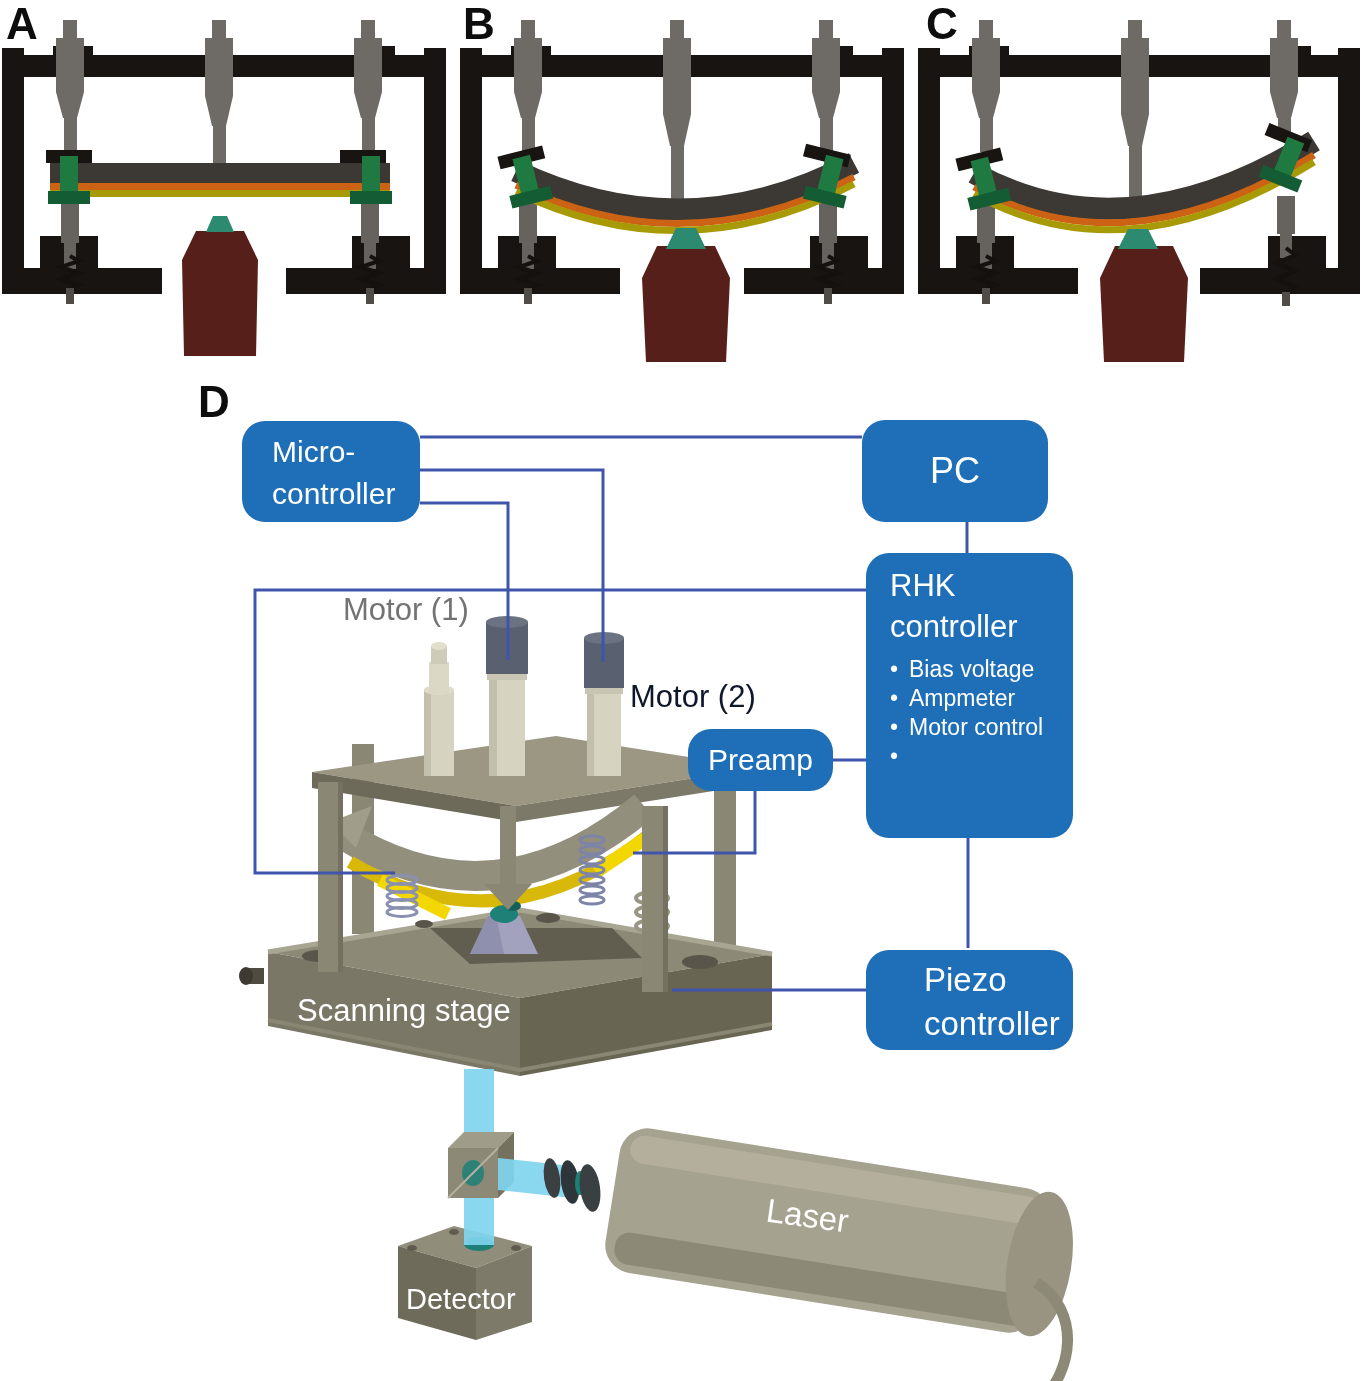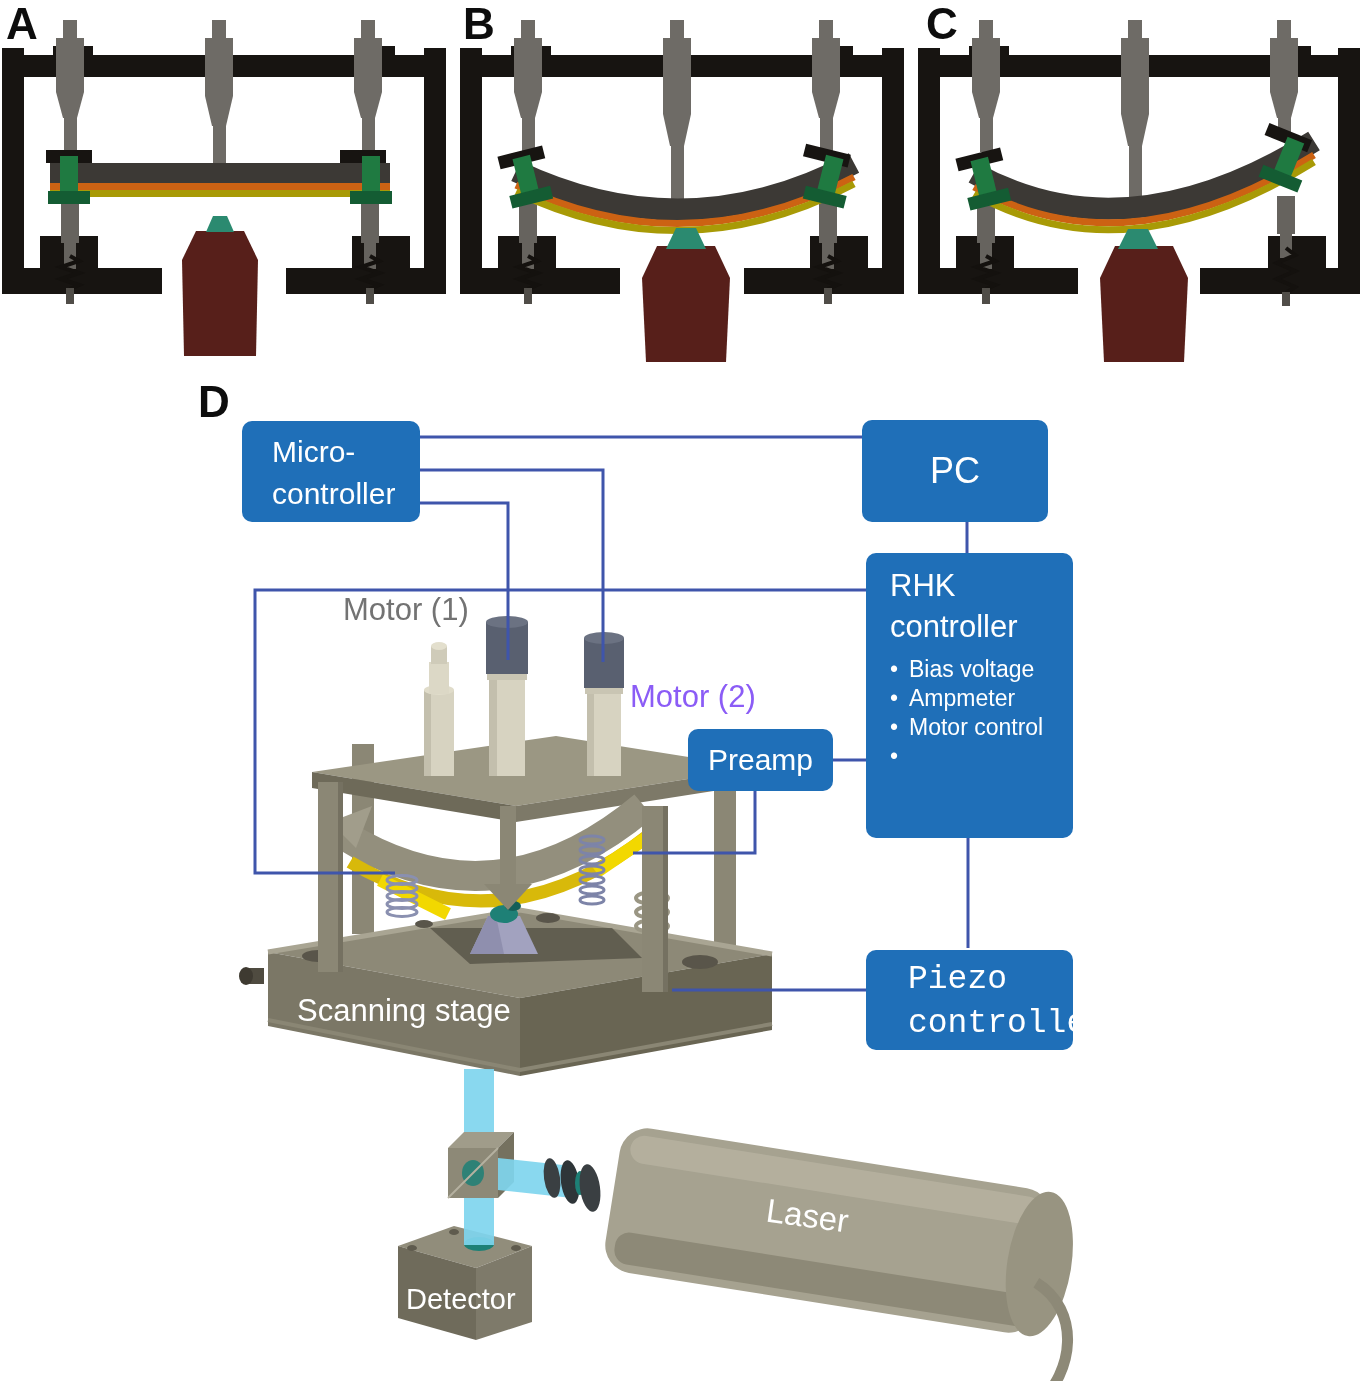--- a/index.html
+++ b/index.html
@@ -1,34 +1,34 @@
 <!DOCTYPE html>
 <html><head>
 <meta charset="utf-8">
 <style>
   html,body{margin:0;padding:0;background:#ffffff;}
   #stage{position:relative;width:1364px;height:1381px;background:#ffffff;
          font-family:"Liberation Sans",sans-serif;overflow:hidden;}
   #stage svg{position:absolute;display:block;}
   .layer-art{z-index:1;}
   .panel-letter{position:absolute;z-index:3;font-weight:bold;font-size:44px;color:#0d0d0d;line-height:1;}
-  .bluebox{position:absolute;z-index:2;background:#1f6fb8;border-radius:10px;color:#ffffff;box-sizing:border-box;}
+  .bluebox{position:absolute;z-index:2;background:#1f6fb8;border-radius:23px;color:#ffffff;box-sizing:border-box;}
   .box-line{white-space:nowrap;}
   .micro{left:242px;top:421px;width:178px;height:101px;padding:10px 0 0 30px;font-size:30px;line-height:42px;}
   .pcbox{left:862px;top:420px;width:186px;height:102px;display:flex;align-items:center;justify-content:center;font-size:36px;}
   .rhk{left:866px;top:553px;width:207px;height:285px;padding:12px 0 0 24px;}
   .rhk-title{font-size:31px;line-height:41px;}
   .bullets{margin-top:8px;width:160px;font-size:23px;line-height:28px;}
   .bullet{display:flex;gap:9px;margin-top:1px;}
   .bullet .dot{flex:0 0 10px;}
   .preamp{left:688px;top:729px;width:145px;height:62px;display:flex;align-items:center;justify-content:center;font-size:30px;}
-  .piezo{left:866px;top:950px;width:207px;height:100px;padding:8px 0 0 42px;font-size:33px;line-height:44px;font-family:Liberation Mono, monospace;}
+  .piezo{left:866px;top:950px;width:207px;height:100px;padding:8px 0 0 58px;font-size:33px;line-height:44px;}
   .freelabel{position:absolute;z-index:2;line-height:1.1;}
   .lbl-motor1{left:343px;top:593px;font-size:31px;color:#737373;}
-  .lbl-motor2{left:630px;top:680px;font-size:31px;color:#8b5cf6;}
+  .lbl-motor2{left:630px;top:680px;font-size:31px;color:#0f172a;}
   .lbl-scan{left:297px;top:994px;font-size:31px;color:#ffffff;}
   .lbl-laser{left:766px;top:1198px;font-size:33px;color:#ffffff;transform:rotate(8deg);}
   .lbl-detector{left:406px;top:1284px;font-size:29px;color:#ffffff;}
 </style>
 </head>
 <body>
 
 <div id="stage">
 
   <svg class="layer-art" style="left:0px;top:0px" width="452" height="368" viewBox="0 0 452 368">

